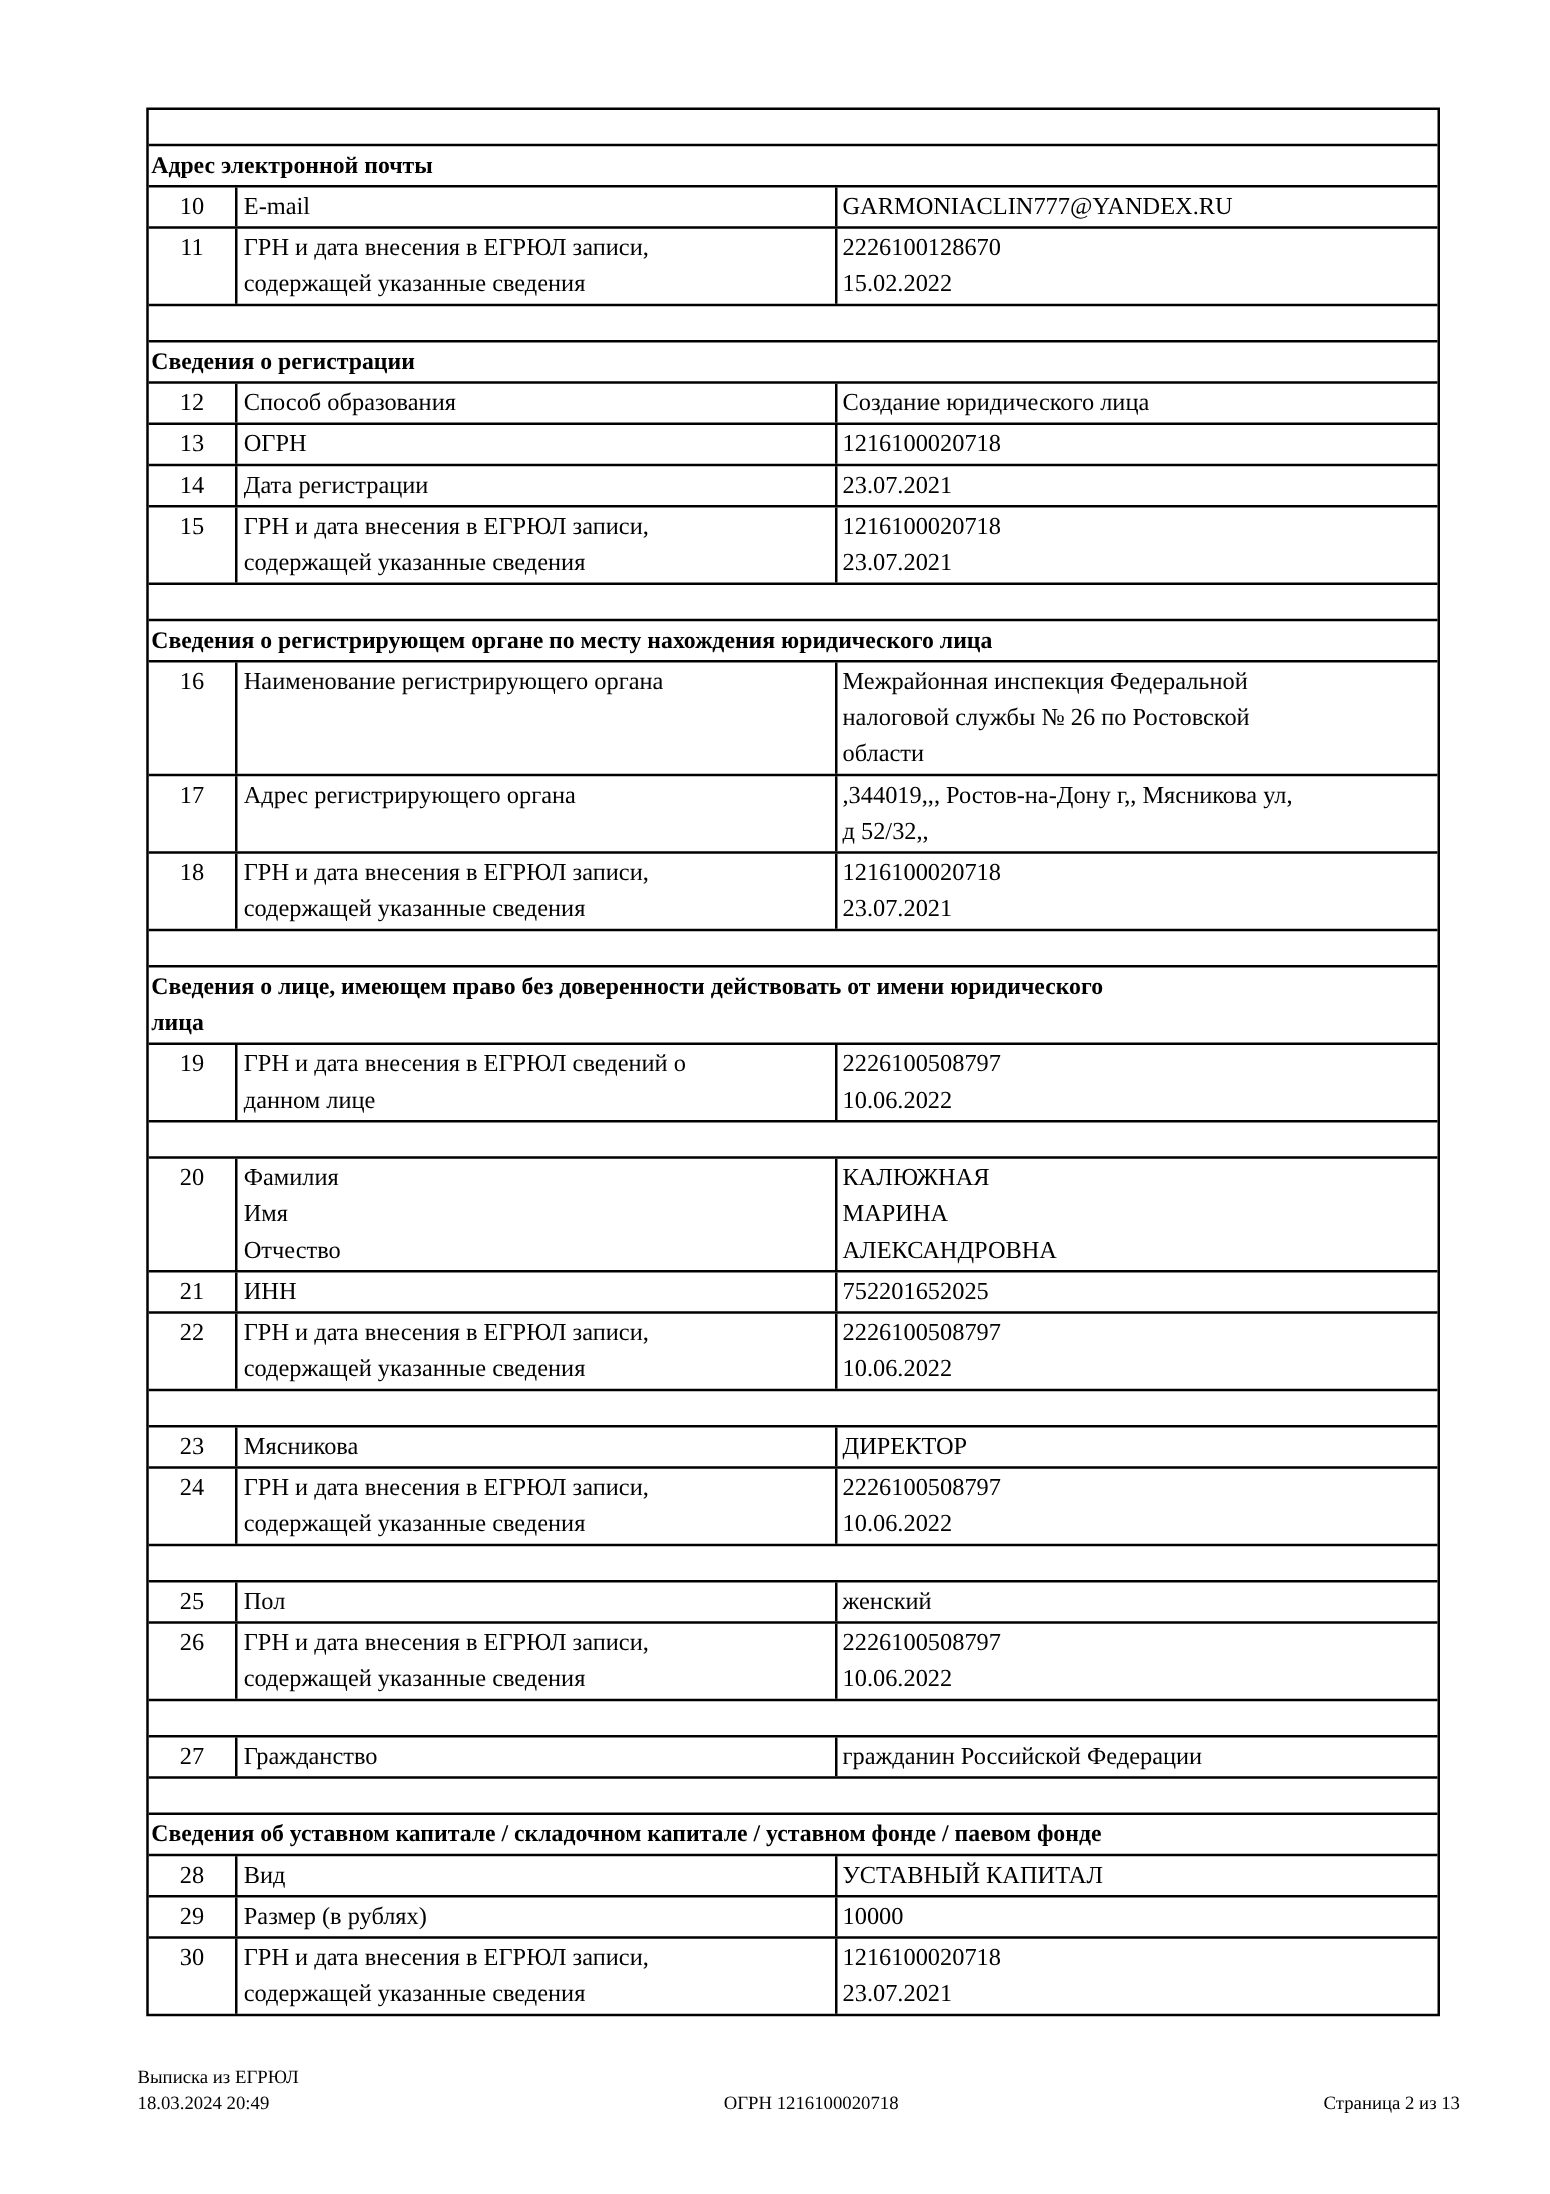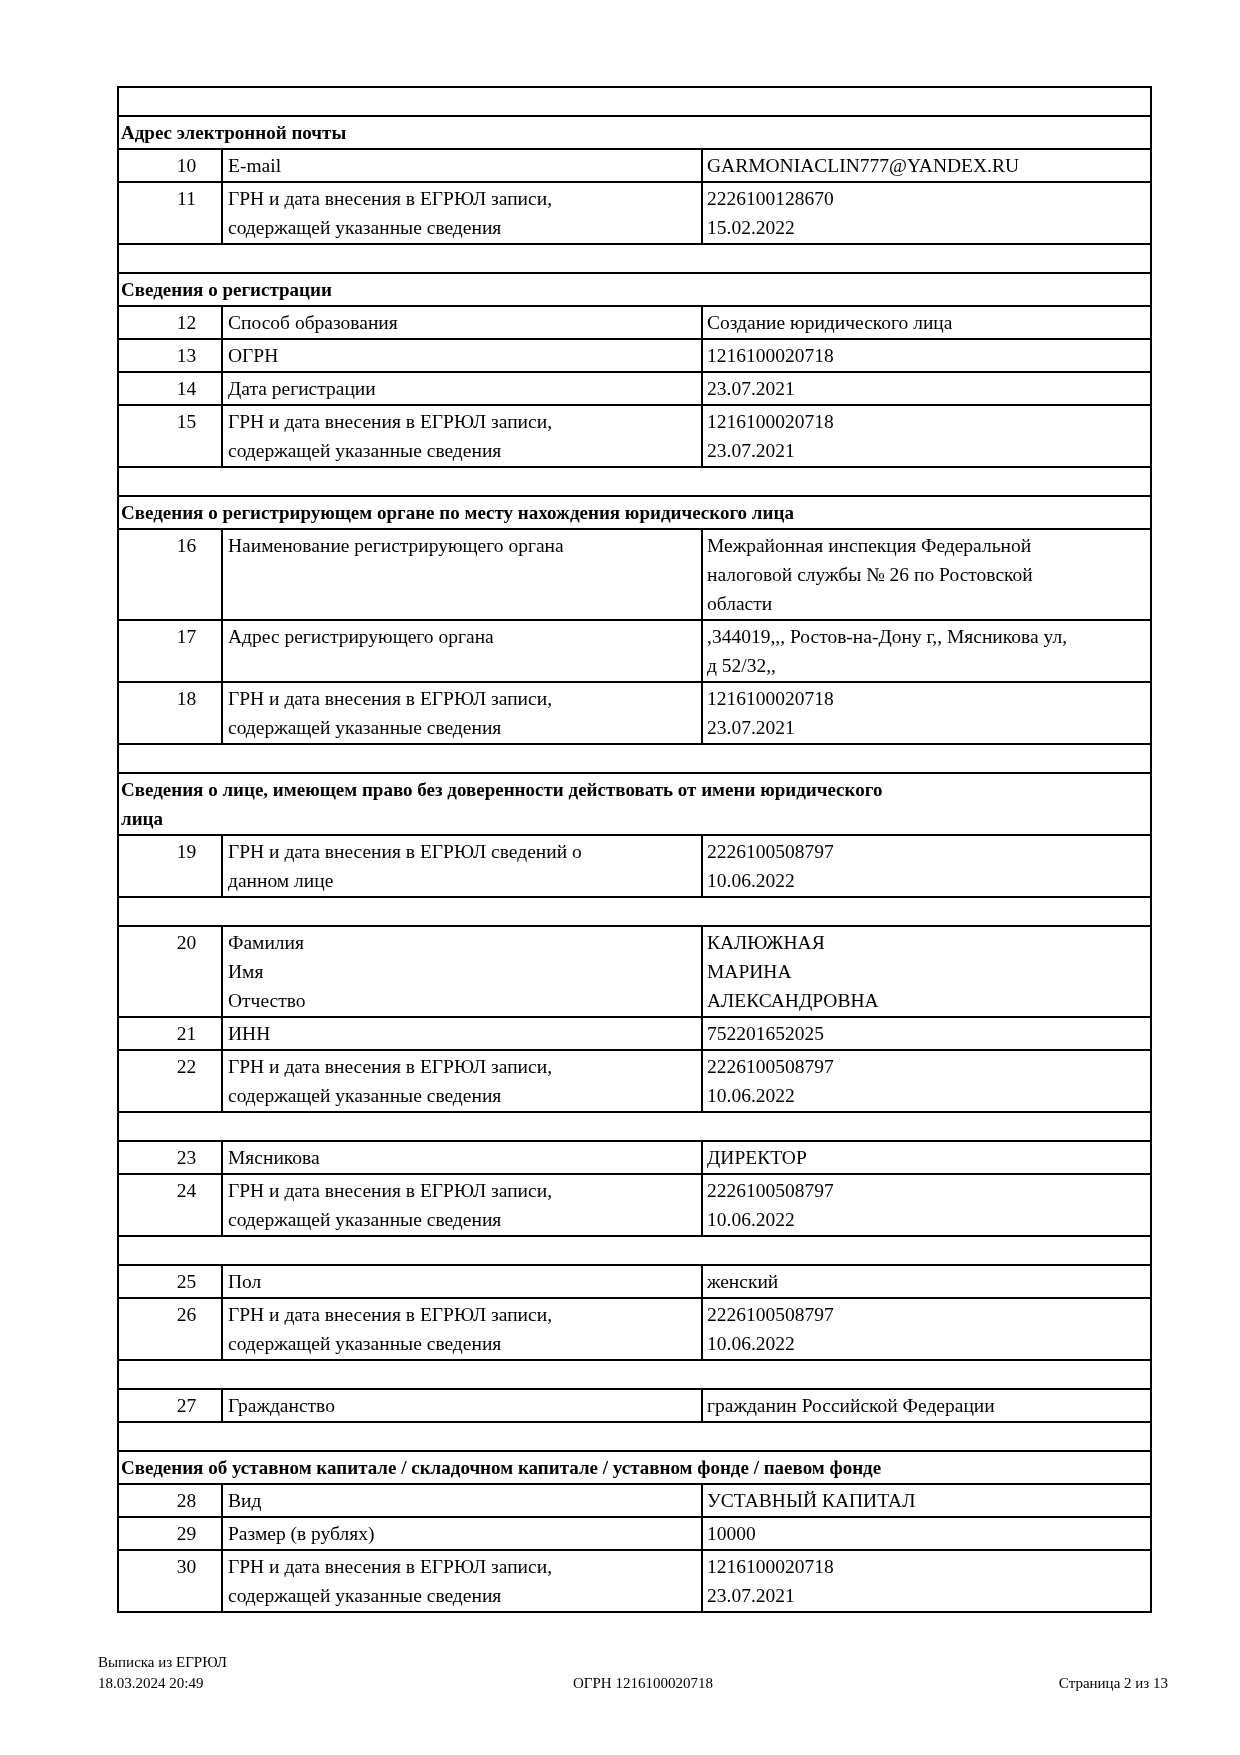--- a/index.html
+++ b/index.html
@@ -14,36 +14,36 @@
     border: 2px solid #000; box-sizing: border-box;
     background: #fff;
   }
   .doc-table > div { border-bottom: 2px solid #000; box-sizing: border-box; }
   .doc-table > div:last-child { border-bottom: none; }
   .t-spacer { height: 29px; }
   .t-section {
     font-weight: bold; font-size: 19px; line-height: 29px;
     text-align: left; white-space: pre-line; padding: 1px 2px;
   }
-  .t-row { display: flex; align-items: stretch; font-size: 19.5px; line-height: 29px; padding-left: 33px; }
+  .t-row { display: flex; align-items: stretch; font-size: 19.5px; line-height: 29px; }
   .c-num {
     flex: 0 0 71px; border-right: 2px solid #000;
     text-align: center; padding: 1px 0; box-sizing: border-box;
   }
   .c-label {
     flex: 0 0 480px; border-right: 2px solid #000;
     padding: 1px 5px; white-space: pre-line; box-sizing: border-box;
   }
   .c-value { flex: 1 1 auto; padding: 1px 4px; white-space: pre-line; box-sizing: border-box; }
   .footer {
     position: absolute; left: 98px; top: 1652px; width: 1070px;
     display: flex; justify-content: space-between; align-items: flex-end;
     font-size: 15px; line-height: 21px;
   }
-  .f-left { text-align: left; }
+  .f-left { text-align: left; margin-left: 12px; }
   .f-center { text-align: center; }
   .f-right { text-align: right; }
 </style>
 </head>
 <body>
 
 <div class="page">
 
   <div class="doc-table" id="doc-table">
       <div class="t-spacer"></div>

